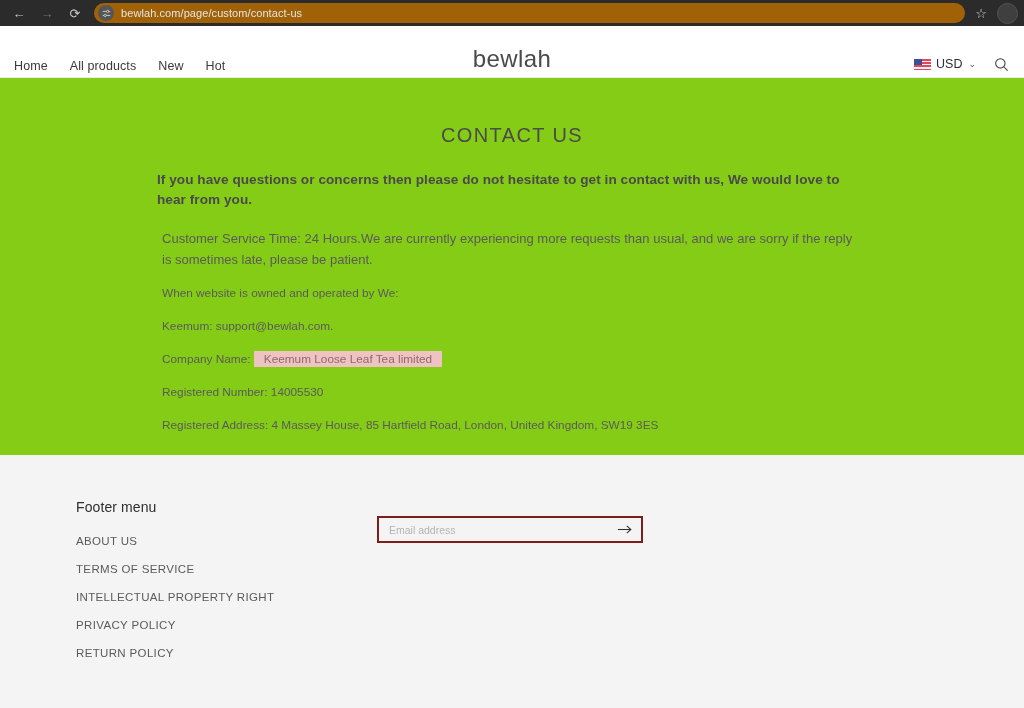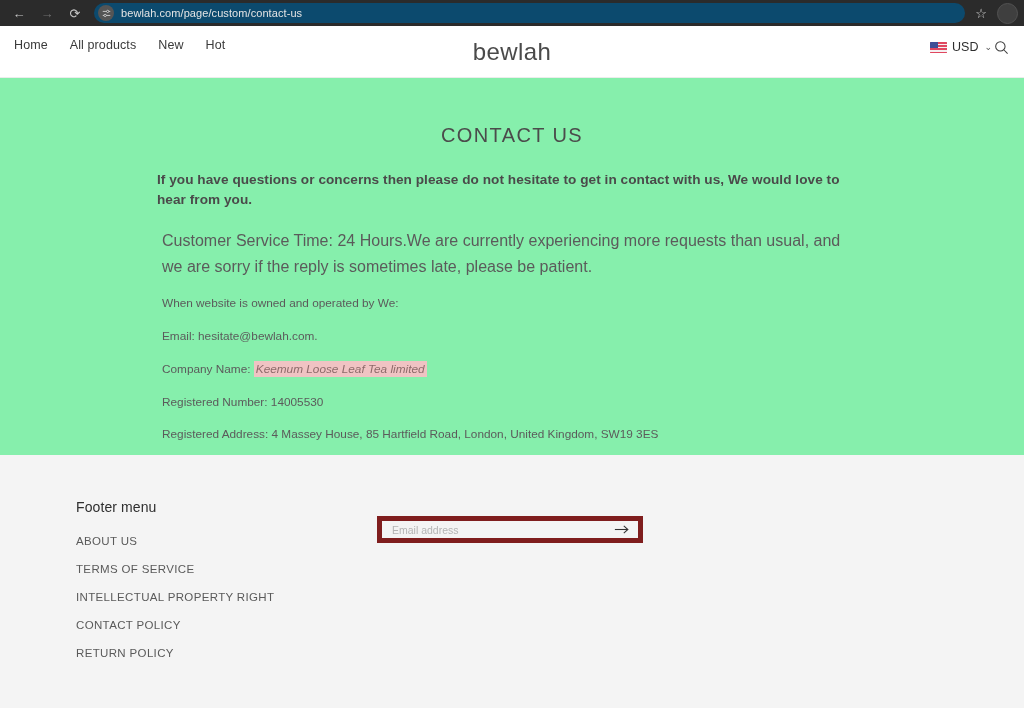--- a/index.html
+++ b/index.html
@@ -37,21 +37,21 @@
     font-size: 13px;
     line-height: 1;
     border-radius: 50%;
     flex: none;
   }
   .nav-btn.disabled { color: #6f6f6f; }
 
   .omnibox {
     flex: 1;
     height: 20px;
-    background: #0c4a6e;
+    background: #a16207;
     border-radius: 11px;
     display: flex;
     align-items: center;
     padding: 0 8px 0 4px;
     margin-left: 4px;
     margin-right: 2px;
     min-width: 0;
   }
 
   .site-icon {
@@ -101,22 +101,22 @@
     flex: none;
     margin-left: 2px;
   }
 
   
   .site-header {
     height: 52px;
     background: #fff;
     border-bottom: 1px solid #ececec;
     display: flex;
-    align-items: flex-start;
-    padding: 12px 14px;
+    align-items: flex-end;
+    padding: 4px 14px;
     position: relative;
   }
 
   .main-nav {
     display: flex;
     align-items: center;
     gap: 22px;
     z-index: 2;
   }
 
@@ -134,20 +134,21 @@
     font-size: 24px;
     color: #4a4a4a;
     letter-spacing: 0.4px;
     pointer-events: none;
   }
 
   .header-right {
     margin-left: auto;
     display: flex;
     align-items: center;
+    gap: 16px;
     z-index: 2;
   }
 
   .currency-sel {
     display: flex;
     align-items: center;
     gap: 5px;
     font-size: 12.5px;
     color: #2e2e2e;
   }
@@ -179,21 +180,21 @@
   .chev { font-size: 9px; color: #555; margin-left: 1px; }
 
   .search-ico {
     width: 18px; height: 18px;
     display: flex; align-items: center; justify-content: center;
     color: #3a3a3a;
   }
 
   
   .page-main {
-    background: #86efac;
+    background: #84cc16;
     padding-top: 46px;
     min-height: 377px;
   }
 
   .content-wrap {
     width: 700px;
     margin: 0 auto;
   }
 
   .page-title {
@@ -210,40 +211,39 @@
     font-weight: bold;
     line-height: 1.44;
     color: #4a4a4a;
     letter-spacing: 0.05px;
     margin-bottom: 19px;
     width: 702px;
     margin-left: -5px;
   }
 
   .body-block {
-    font-size: 16px;
+    font-size: 13px;
     line-height: 1.62;
     color: #5b5b5b;
     margin-bottom: 14px;
     width: 700px;
     letter-spacing: 0.01px;
   }
 
   .body-line {
     font-size: 11.8px;
     line-height: 1.6;
     color: #5b5b5b;
     margin-bottom: 14px;
   }
 
   .hl {
     background: #f0c3c3;
     color: #8d6a6a;
-    padding: 1px 2px;
-    font-style: italic;
+    padding: 1px 10px;
   }
 
   
   .site-footer {
     background: #f4f4f4;
     padding: 44px 0 0 0;
     height: 253px;
   }
 
   .footer-inner {
@@ -274,21 +274,21 @@
     text-decoration: none;
     letter-spacing: 0.35px;
   }
 
   .signup-form {
     position: absolute;
     left: 301px;
     top: 17px;
     width: 266px;
     height: 27px;
-    border: 5px solid #7f1d1d;
+    border: 2px solid #7f1d1d;
     background: #f4f4f4;
     display: flex;
     align-items: center;
   }
 
   .signup-input {
     flex: 1;
     border: none;
     outline: none;
     background: transparent;
@@ -374,21 +374,21 @@
     <h1 class="page-title">CONTACT US</h1>
 
     <p class="lead-text">If you have questions or concerns then please do not hesitate to get in contact with us, We would love to hear from you.</p>
 
     <div class="body-block">
       <span>Customer Service Time: 24 Hours.We are currently experiencing more requests than usual, and we are sorry if the reply is sometimes late, please be patient.</span><br>
     </div>
 
     <p class="body-line">When website is owned and operated by We:</p>
 
-    <p class="body-line">Email: hesitate@bewlah.com.</p>
+    <p class="body-line">Keemum: support@bewlah.com.</p>
 
     <p class="body-line">
       <span>Company Name:</span>
       <span class="hl">Keemum Loose Leaf Tea limited</span>
     </p>
 
     <p class="body-line">Registered Number: 14005530</p>
 
     <p class="body-line">Registered Address: 4 Massey House, 85 Hartfield Road, London, United Kingdom, SW19 3ES</p>
 
@@ -398,21 +398,21 @@
 
 <footer class="site-footer">
   <div class="footer-inner">
 
     <div class="footer-col">
       <div class="footer-heading">Footer menu</div>
       <ul class="footer-links">
         <li><a href="#">ABOUT US</a></li>
         <li><a href="#">TERMS OF SERVICE</a></li>
         <li><a href="#">INTELLECTUAL PROPERTY RIGHT</a></li>
-        <li><a href="#">CONTACT POLICY</a></li>
+        <li><a href="#">PRIVACY POLICY</a></li>
         <li><a href="#">RETURN POLICY</a></li>
 
       </ul>
     </div>
 
     <form class="signup-form">
       <input class="signup-input" type="email" placeholder="Email address" style="">
       <button class="signup-submit" type="submit">
         <svg width="16" height="11" viewBox="0 0 18 12" aria-hidden="true">
           <line x1="1" y1="6" x2="15" y2="6" stroke="#333" stroke-width="1.2"></line>

